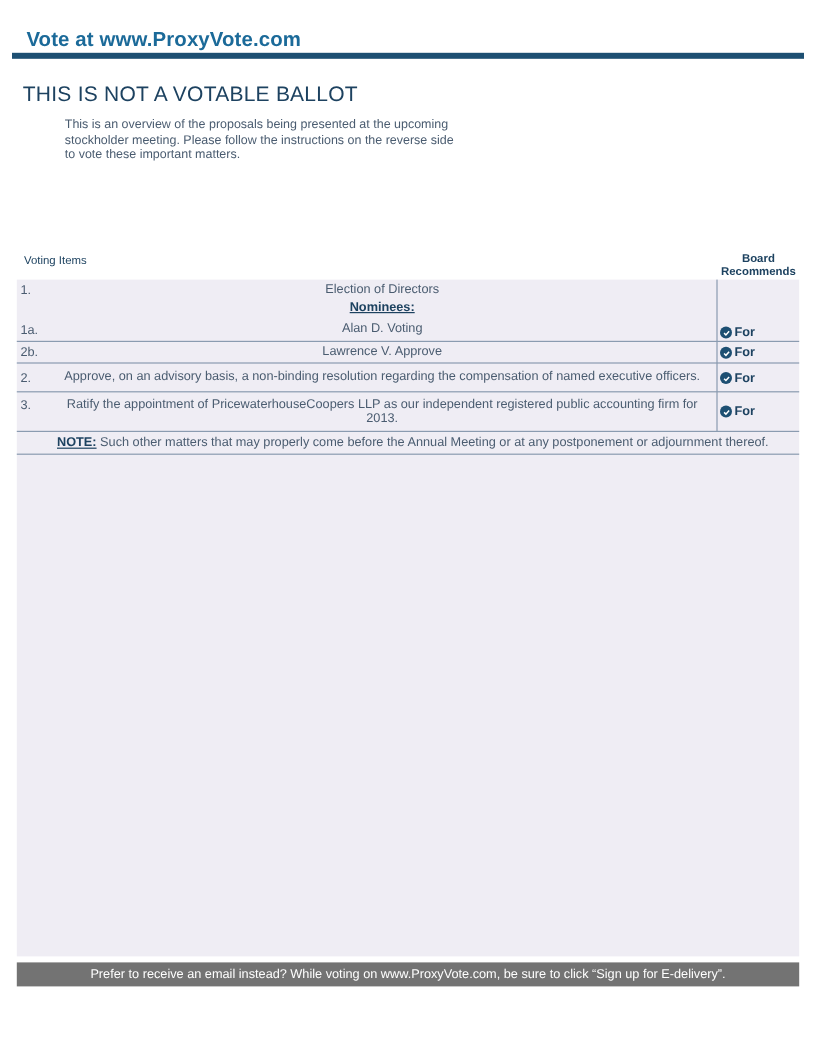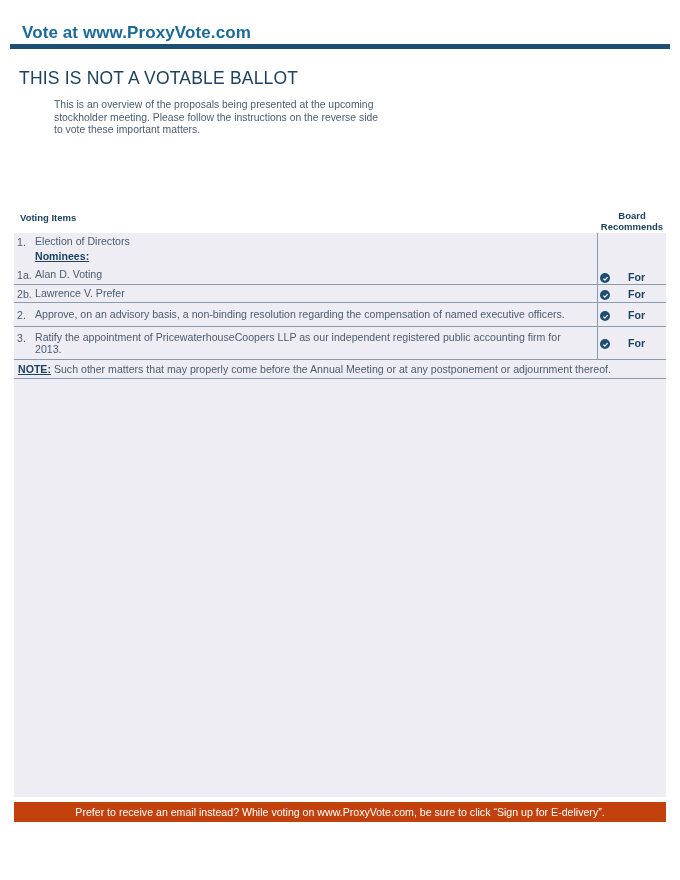--- a/index.html
+++ b/index.html
@@ -1,33 +1,33 @@
 <!DOCTYPE html>
 <html><head>
   <meta charset="utf-8">
   <style>
     html, body { margin:0; padding:0; }
     body { width:680px; height:880px; background:#ffffff; position:relative; overflow:hidden; font-family:"Liberation Sans", sans-serif; color:#3a4a5a; }
     .top-title { position:absolute; left:22px; top:11px; font-size:17px; font-weight:bold; color:#1b6a99; letter-spacing:0.1px;margin-top:12px; }
     .top-rule { position:absolute; left:10px; top:44px; width:660px; height:5px; background:#1d4f72; }
     .ballot-heading { position:absolute; left:19px; top:68px; font-size:17.5px; font-weight:normal; color:#1d4260; letter-spacing:0.2px; }
     .intro { position:absolute; left:19px; top:99px; width:330px; font-size:10.4px; line-height:12.6px; color:#4a5c70;margin-left:35px; }
-    .col-head-items { position:absolute; left:20px; top:212px; font-size:9.5px; font-weight:bold; color:#1d4260; }
+    .col-head-items { position:absolute; left:20px; top:212px; font-size:9.5px; font-weight:normal; color:#1d4260; }
     .col-head-board { position:absolute; left:599px; top:211px; width:66px; text-align:center; font-size:9.5px; font-weight:bold; color:#1d4260; line-height:10.5px; }
     .panel { position:absolute; left:14px; top:233px; width:652px; height:564px; background:#efedf4; }
     .divider-v { position:absolute; left:597px; top:233px; width:1px; height:127px; background:#8a9bb0; }
-    .row { position:absolute; left:14px; width:652px; font-size:10.6px; color:#4a5c70; }
+    .row { position:absolute; left:14px; width:652px; font-size:10.6px; color:#4a5c70;text-align:center; }
     .row .num { position:absolute; left:3px; }
-    .row .txt { position:absolute; left:21px; width:545px; line-height:11.5px; }
-    .row .rec { position:absolute; left:586px; font-weight:bold; color:#1d4260; font-size:10.6px; display:flex; align-items:flex-end; gap:18px; }
+    .row .txt { position:absolute; left:32px; width:545px; line-height:11.5px; }
+    .row .rec { position:absolute; left:586px; font-weight:bold; color:#1d4260; font-size:10.6px; display:flex; align-items:center; gap:2px; }
     .hline { position:absolute; left:14px; width:652px; height:1px; background:#8a9bb0; }
     .check { width:10px; height:10px; border-radius:50%; background:#1d4f72; display:inline-flex; align-items:center; justify-content:center; }
     .check svg { width:7px; height:7px; }
     .bold-label { font-weight:bold; color:#1d4260;text-decoration:underline; }
-    .footer-bar { position:absolute; left:14px; top:802px; width:652px; height:20px; background:#c2410c; color:#ffffff; font-size:10.6px; text-align:center; line-height:20px; }
+    .footer-bar { position:absolute; left:14px; top:802px; width:652px; height:20px; background:#737373; color:#ffffff; font-size:10.6px; text-align:center; line-height:20px; }
   </style>
 </head>
 <body>
 
 <div class="top-title">Vote at www.ProxyVote.com</div>
 <div class="top-rule"></div>
 
 <div class="ballot-heading">THIS IS NOT A VOTABLE BALLOT</div>
 <div class="intro">This is an overview of the proposals being presented at the upcoming stockholder meeting. Please follow the instructions on the reverse side to vote these important matters.</div>
 
@@ -54,21 +54,21 @@
           <path d="M2 5.2 L4.2 7.3 L8 3" stroke="#fff" stroke-width="1.8" fill="none"></path>
         </svg>
       </span>
     <span>For</span>
   </span>
 </div>
 <div class="hline" style="top:284px;"></div>
 
 <div class="row" style="top:288px;">
   <span class="num">2b.</span>
-  <span class="txt">Lawrence V. Prefer</span>
+  <span class="txt">Lawrence V. Approve</span>
   <span class="rec">
     <span class="check">
         <svg viewBox="0 0 10 10">
           <path d="M2 5.2 L4.2 7.3 L8 3" stroke="#fff" stroke-width="1.8" fill="none"></path>
         </svg>
       </span>
     <span>For</span>
   </span>
 </div>
 <div class="hline" style="top:302px;"></div>

